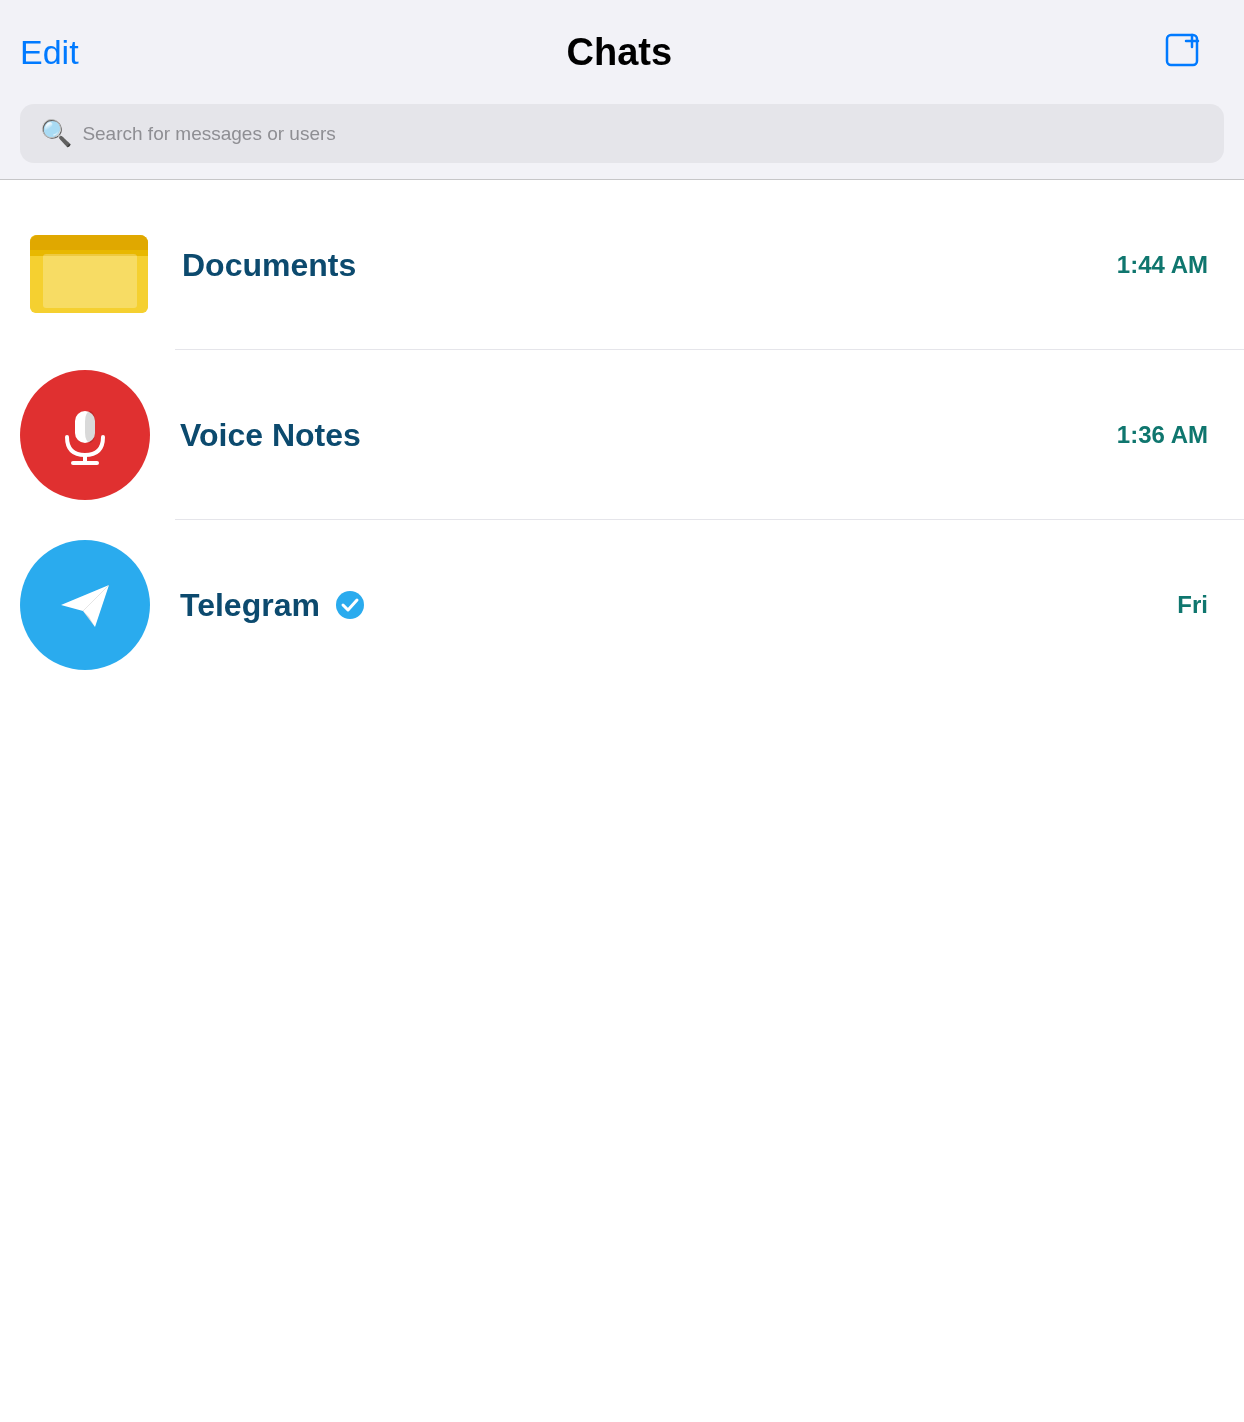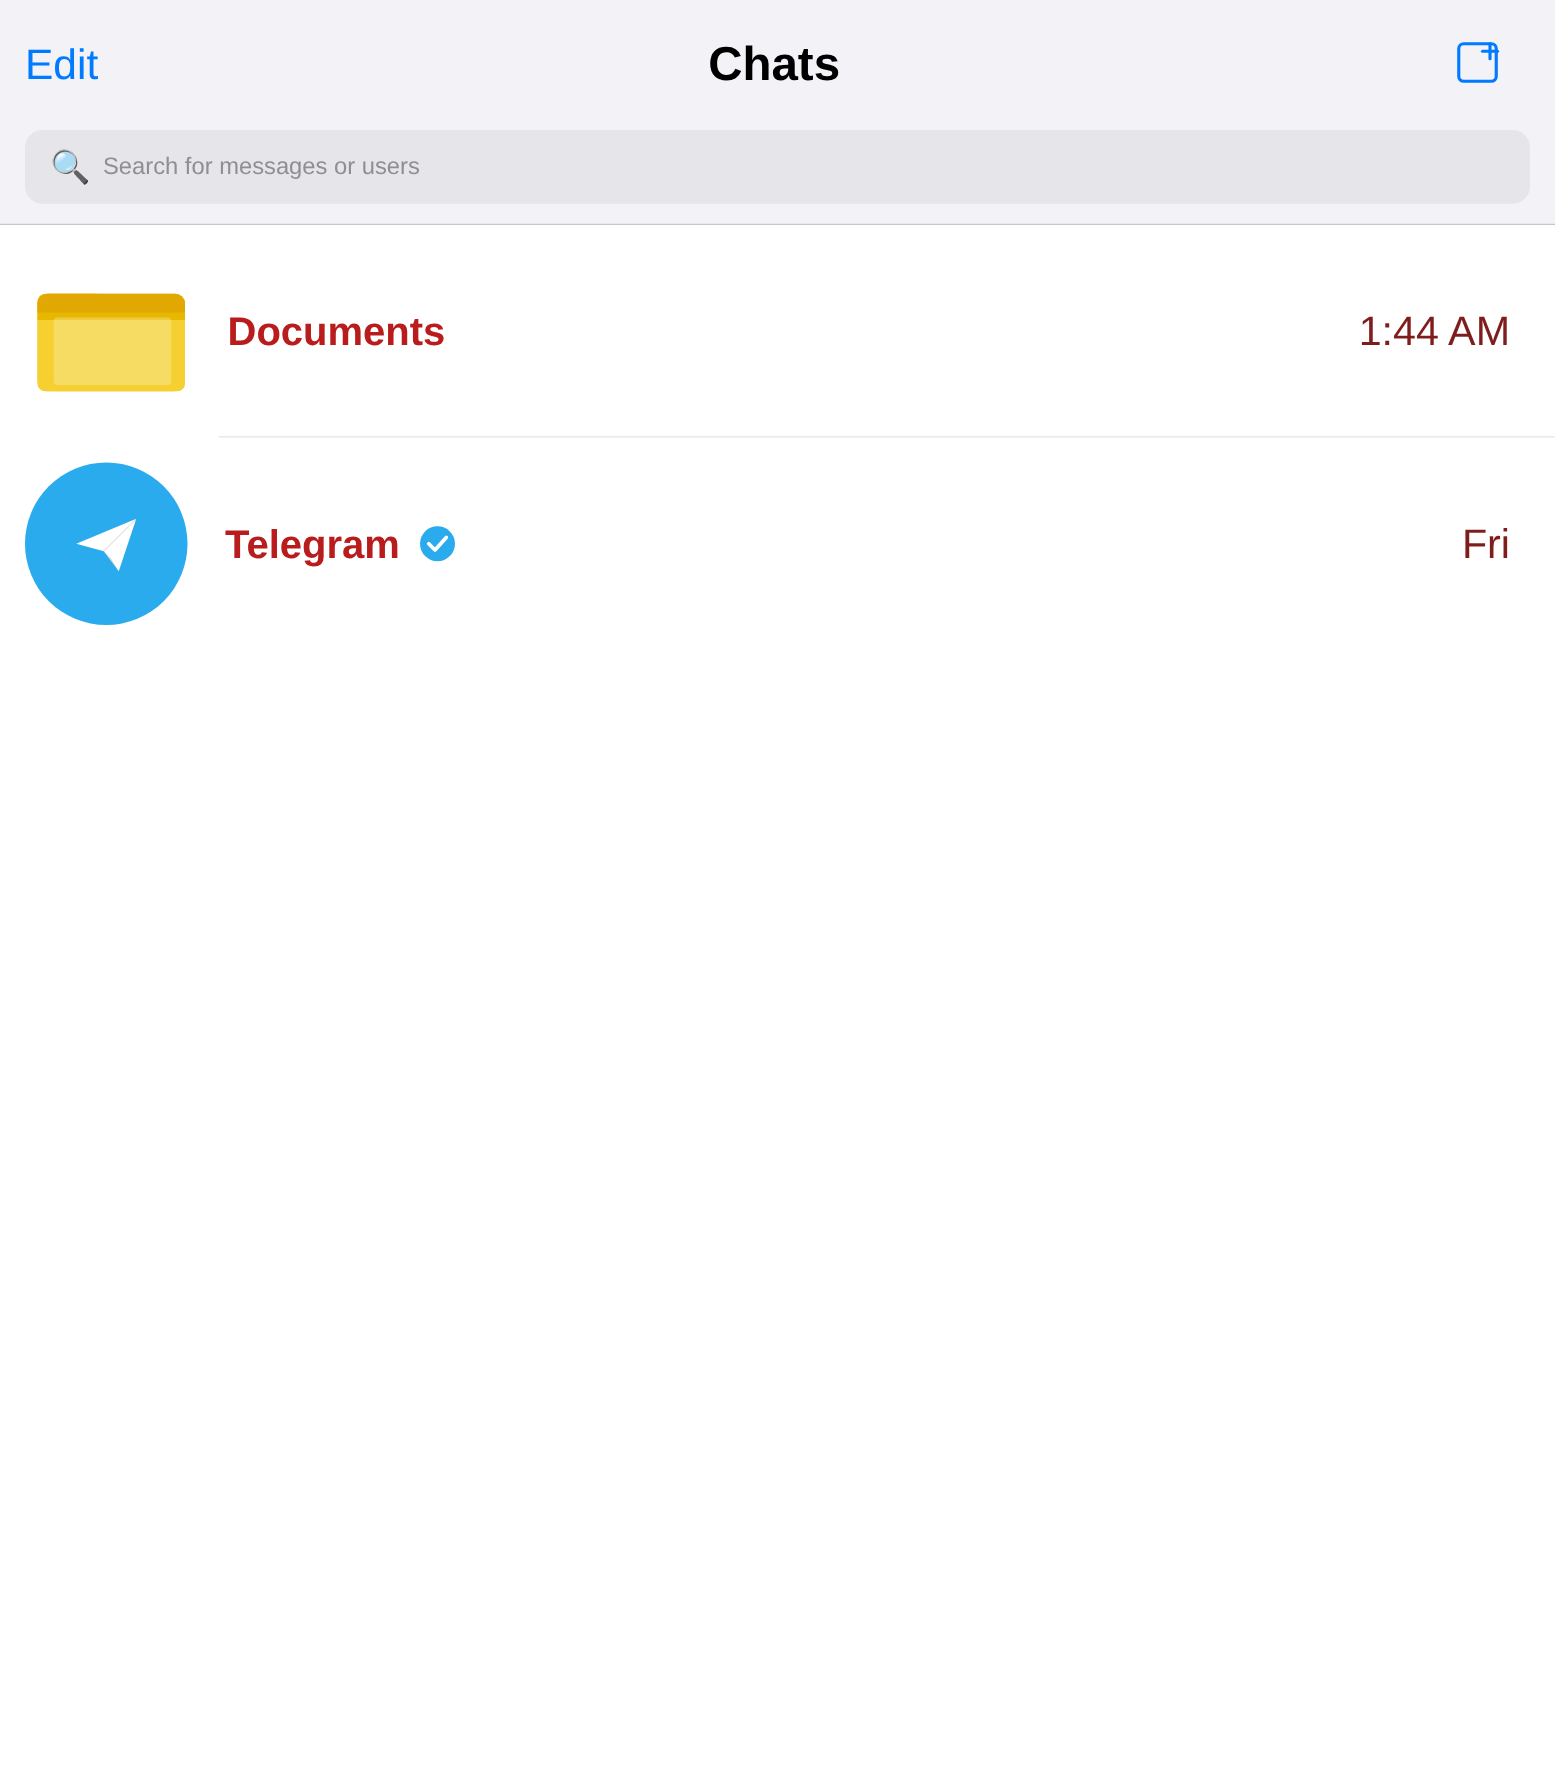--- a/index.html
+++ b/index.html
@@ -124,28 +124,28 @@
 
     .chat-header-row {
       display: flex;
       justify-content: space-between;
       align-items: center;
     }
 
     .chat-name {
       font-size: 32px;
       font-weight: 600;
-      color: #b91c1c;
+      color: #0c4a6e;
       text-align: center;
     }
 
     .chat-time {
-      font-size: 33px;
-      color: #7f1d1d;
-      font-weight: 400;
+      font-size: 24px;
+      color: #0f766e;
+      font-weight: 700;
     }
 
     
     .videos-bg {
       background: #c278a0;
     }
 
     
     .voice-bg {
       background: #e03030;
@@ -244,20 +244,42 @@
     </div>
     <div class="chat-info">
       <div class="chat-header-row">
         <span class="chat-name">Documents</span>
         <span class="chat-time">1:44 AM</span>
       </div>
     </div>
   </div>
 
 
+  <div class="chat-item">
+    <div class="avatar voice-bg">
+      <svg class="mic-icon" viewBox="0 0 64 64" xmlns="http://www.w3.org/2000/svg">
+
+        <rect x="22" y="8" width="20" height="32" rx="10" fill="white"></rect>
+
+        <rect x="32" y="8" width="10" height="32" rx="10" fill="rgba(0,0,0,0.15)"></rect>
+
+        <path d="M14 34 Q14 52 32 52 Q50 52 50 34" stroke="white" stroke-width="4" fill="none" stroke-linecap="round"></path>
+
+        <line x1="32" y1="52" x2="32" y2="60" stroke="white" stroke-width="4" stroke-linecap="round"></line>
+
+        <line x1="20" y1="60" x2="44" y2="60" stroke="white" stroke-width="4" stroke-linecap="round"></line>
+      </svg>
+    </div>
+    <div class="chat-info">
+      <div class="chat-header-row">
+        <span class="chat-name">Voice Notes</span>
+        <span class="chat-time">1:36 AM</span>
+      </div>
+    </div>
+  </div>
 
 
   <div class="chat-item">
     <div class="avatar telegram-bg">
       <svg class="telegram-icon" viewBox="0 0 64 64" xmlns="http://www.w3.org/2000/svg">
 
         <polygon points="8,32 56,12 42,54 30,38" fill="white"></polygon>
         <polygon points="30,38 36,44 42,54 30,38" fill="rgba(0,0,0,0.15)"></polygon>
         <line x1="30" y1="38" x2="56" y2="12" stroke="rgba(0,0,0,0.1)" stroke-width="1"></line>
       </svg>

